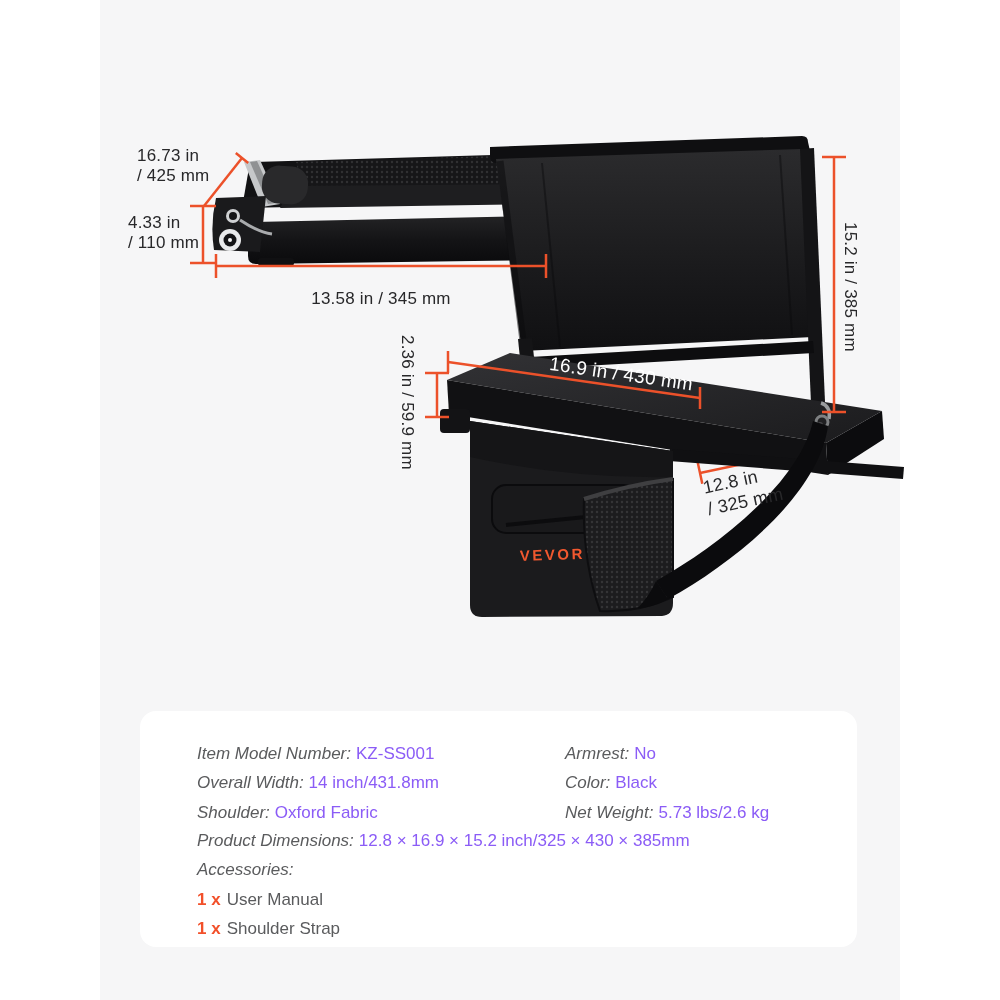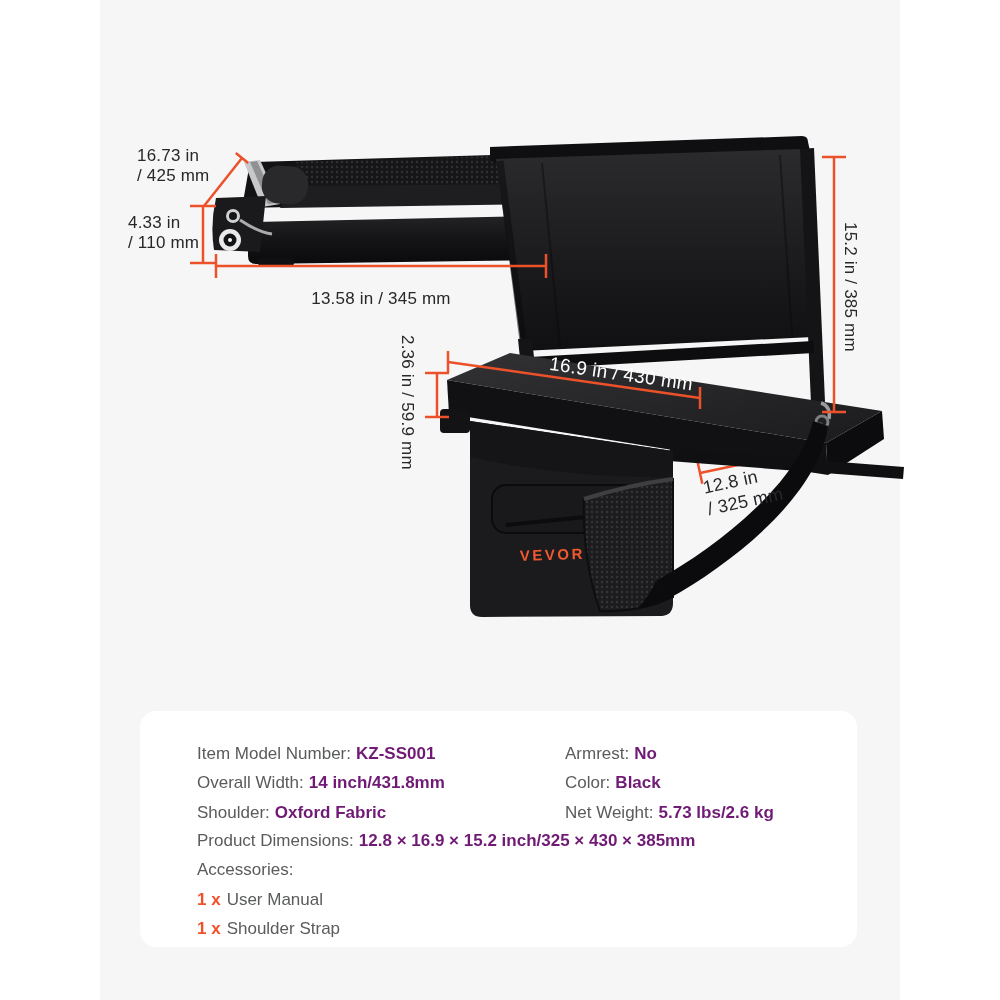--- a/index.html
+++ b/index.html
@@ -14,22 +14,22 @@
   .dim-label.vert{writing-mode:vertical-rl;height:150px;text-align:center;line-height:19px;}
   .dim-label.on-seat{color:#ffffff;font-size:19px;transform:rotate(8.2deg);transform-origin:left top;}
   .dim-label.tilt-up{transform:rotate(-12deg);transform-origin:left top;font-size:18px;line-height:22px;}
   .spec-panel{position:absolute;left:140px;top:711px;width:717px;height:236px;background:#ffffff;
               border-radius:16px;z-index:4;}
   .spec-col{position:absolute;top:28px;}
   .spec-col.left{left:57px;}
   .spec-col.right{left:425px;}
   .spec-full{position:absolute;left:57px;top:115px;}
   .spec-row{font-size:17px;line-height:29.3px;color:#5a5b5d;white-space:nowrap;}
-  .spec-lab{color:#5a5b5d;padding-right:5px;}
-  .spec-val{color:#701a75;font-weight:700;}
+  .spec-lab{color:#5a5b5d;padding-right:5px;font-style:italic;}
+  .spec-val{color:#8b5cf6;font-weight:400;}
   .qty{color:#f2502a;font-weight:700;padding-right:6px;}
 </style>
 </head>
 <body>
 
 <div class="stage">
   <div class="content-bg"></div>
 
   <svg class="illus" style="left:200px;top:140px" width="360" height="130" viewBox="0 0 360 130">
     <defs>

